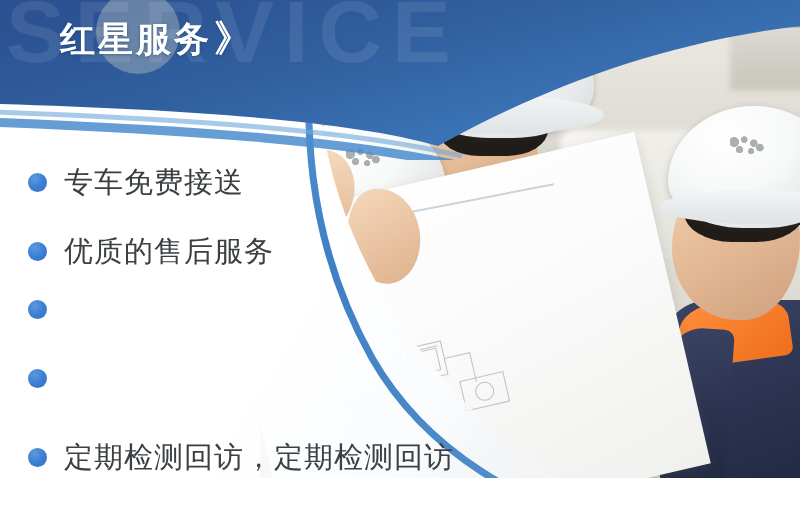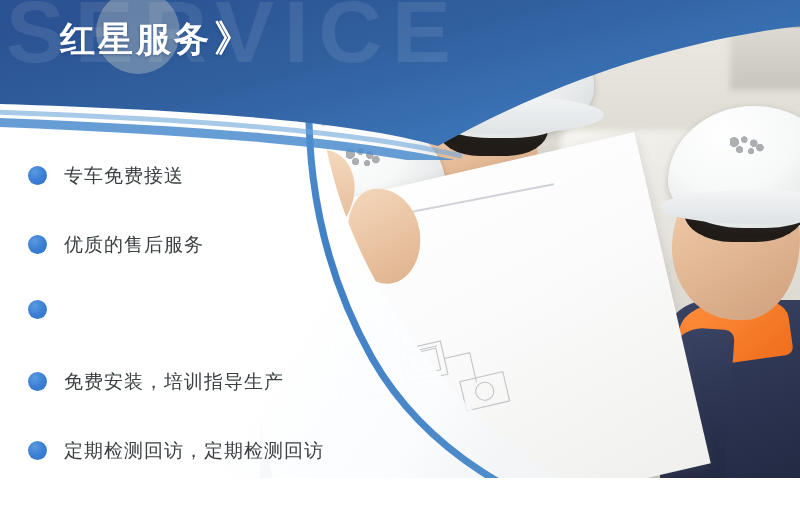--- a/index.html
+++ b/index.html
@@ -182,21 +182,21 @@
   }
   .dot i{
     position:absolute;left:0;top:0;width:19px;height:19px;border-radius:50%;
     background:radial-gradient(circle at 36% 30%,#5a9ae0 0%,#3b7fd4 50%,#2f6fc4 100%);
   }
   .dot i::after{
     content:"";position:absolute;left:4px;top:4px;width:19px;height:19px;
     border-radius:50%;background:rgba(120,165,220,.32);z-index:-1;
   }
   .bullet-text{
-    font-size:19px;color:#3c4043;letter-spacing:1px;
+    font-size:29px;color:#3c4043;letter-spacing:1px;
     font-family:"DejaVu Sans","Liberation Sans",sans-serif;
   }
 </style>
 </head>
 <body>
 
 <div id="banner-root">
 
   <div class="bg-base"></div>
 
@@ -387,21 +387,20 @@
     <div class="bullet-row" style="left:28px;top:300px;">
       <span class="dot">
           <i></i>
         </span>
     </div>
 
     <div class="bullet-row" style="left:28px;top:369px;">
       <span class="dot">
           <i></i>
         </span>
-      <span class="bullet-text">免费安装，培训指导生产</span>
     </div>
 
     <div class="bullet-row" style="left:28px;top:438px;">
       <span class="dot">
           <i></i>
         </span>
       <span class="bullet-text">定期检测回访，定期检测回访</span>
     </div>
 
   </div>

